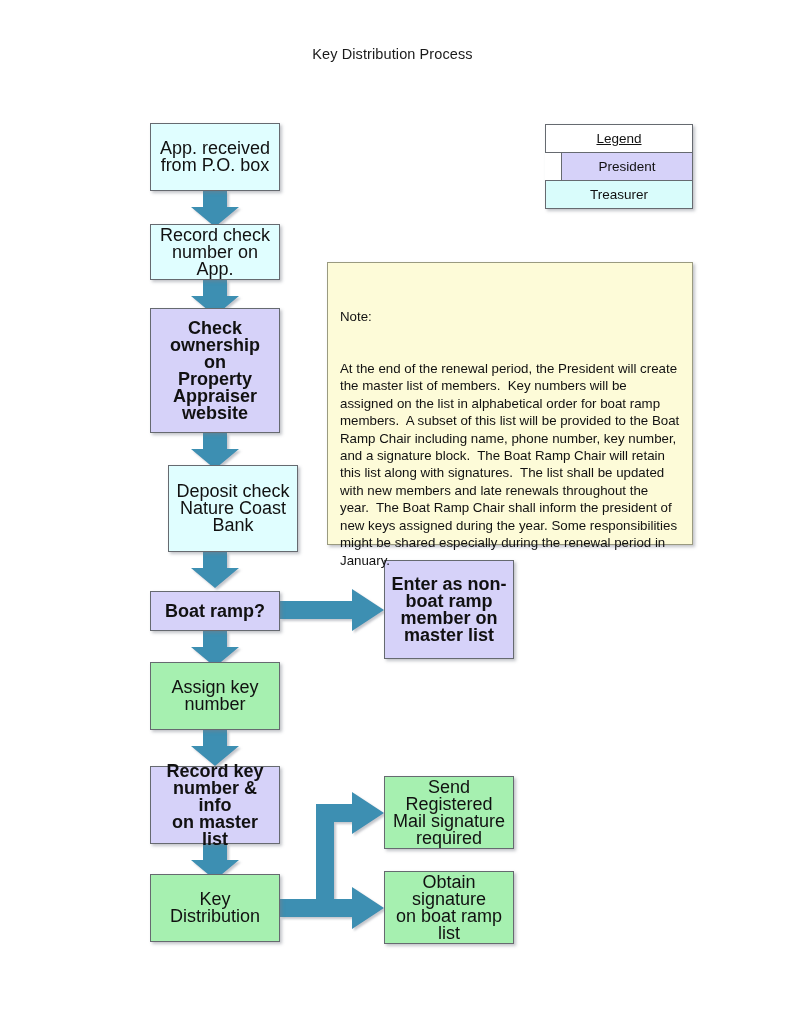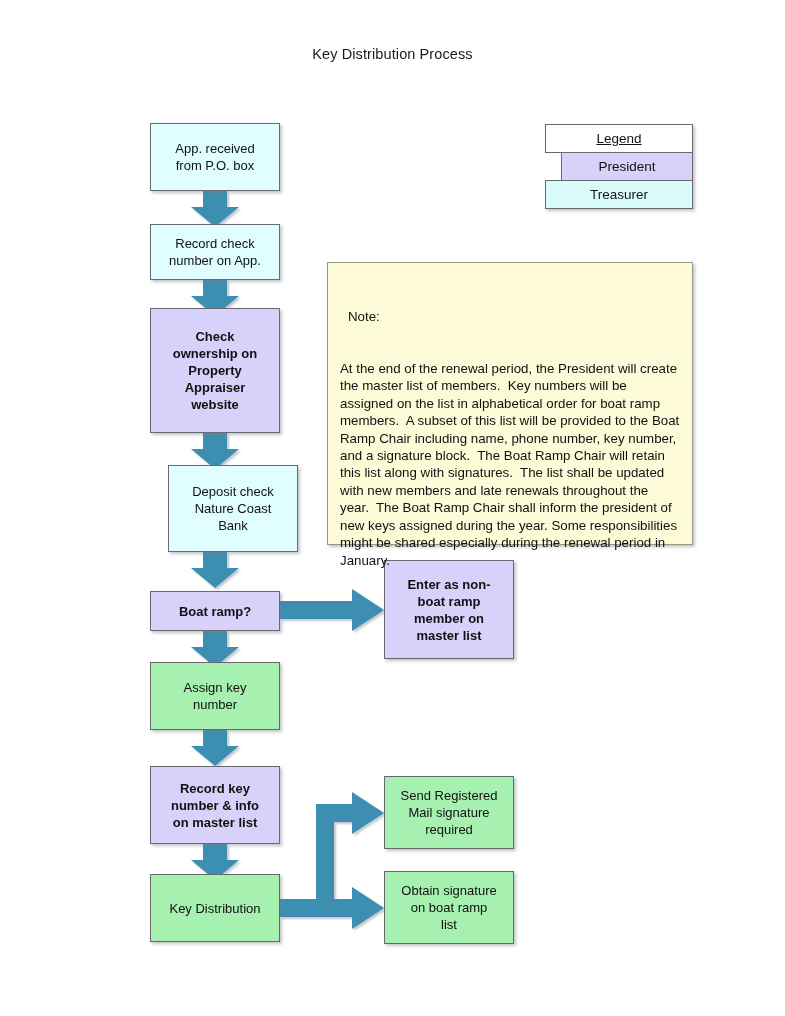--- a/index.html
+++ b/index.html
@@ -37,21 +37,21 @@
 
   
   .node {
     position: absolute;
     box-sizing: border-box;
     border: 1px solid #666a70;
     display: flex;
     align-items: center;
     justify-content: center;
     text-align: center;
-    font-size: 13px;
+    font-size: 18px;
     line-height: 17px;
     color: #111111;
     box-shadow: 2px 2px 3px rgba(120,125,135,0.45);
     padding: 2px 6px;
     white-space: pre-line;
   }
   .node.treasurer { background: #e0feff; }
   .node.president { background: #d6d2f9; font-weight: bold; }
   .node.boatramp  { background: #a6f0b0; }
 
@@ -90,21 +90,21 @@
     box-sizing: border-box;
     background: #fdfbd8;
     border: 1px solid #9a9a80;
     box-shadow: 2px 2px 3px rgba(120,125,135,0.45);
     padding: 10px 12px 8px 12px;
     font-size: 13.3px;
     line-height: 17.4px;
     color: #111111;
     white-space: pre-wrap;
   }
-  #note-label { display: block; margin-left: 8px; }
+  #note-label { display: block; }
   #note-body  { display: block; }
 
   
   #arrows {
     position: absolute;
     left: 0; top: 0;
     width: 785px; height: 1016px;
     pointer-events: none;
   }
 </style>

